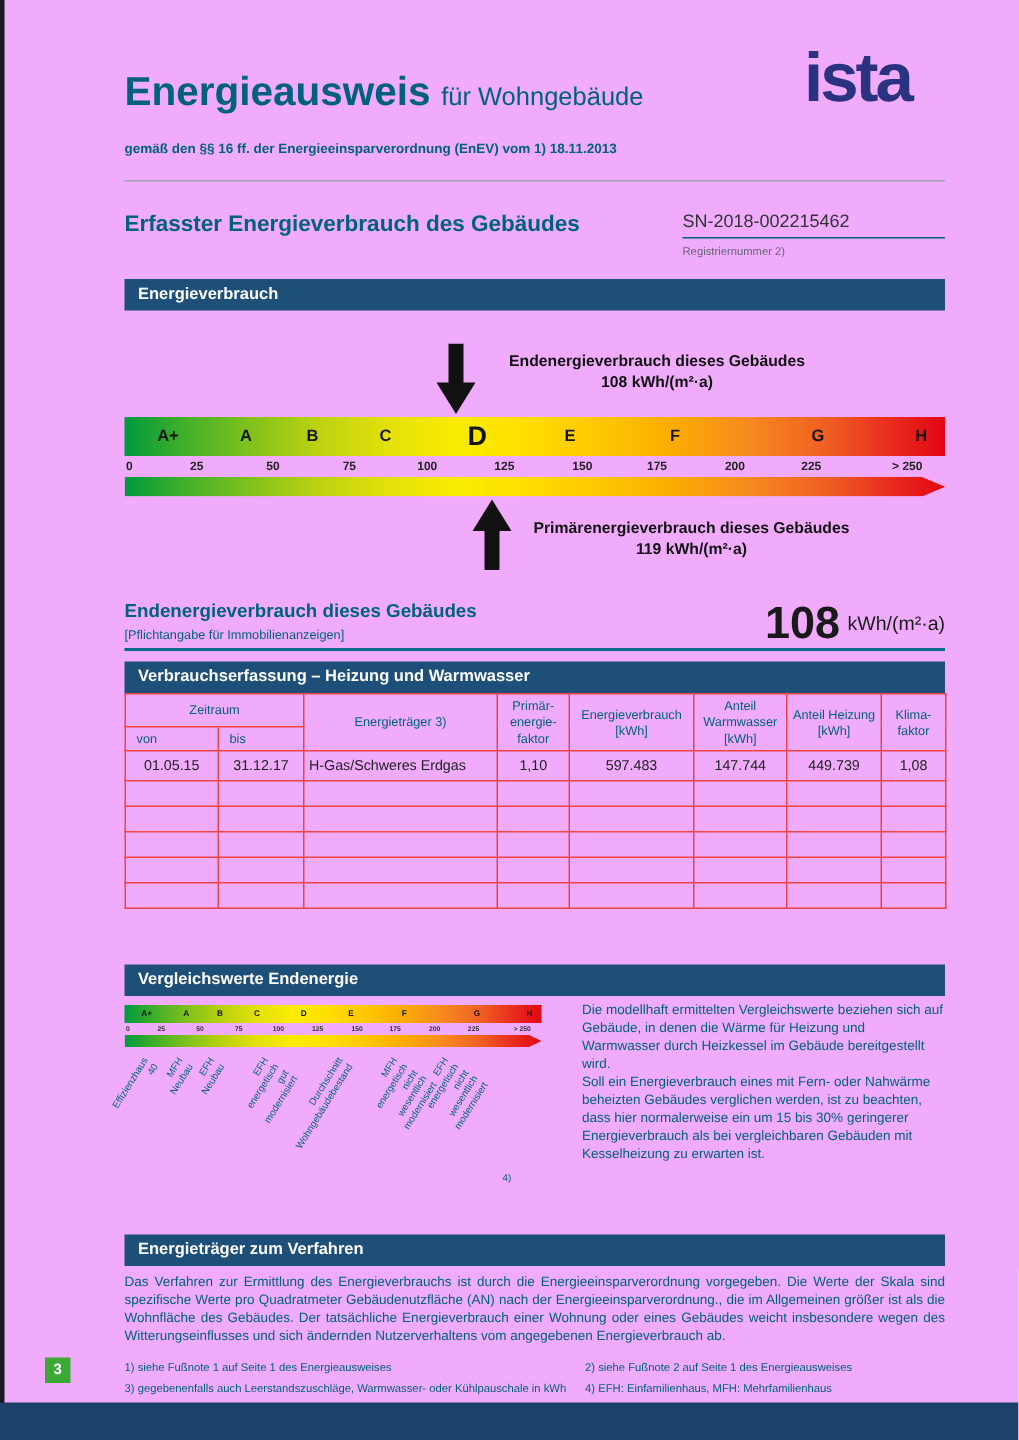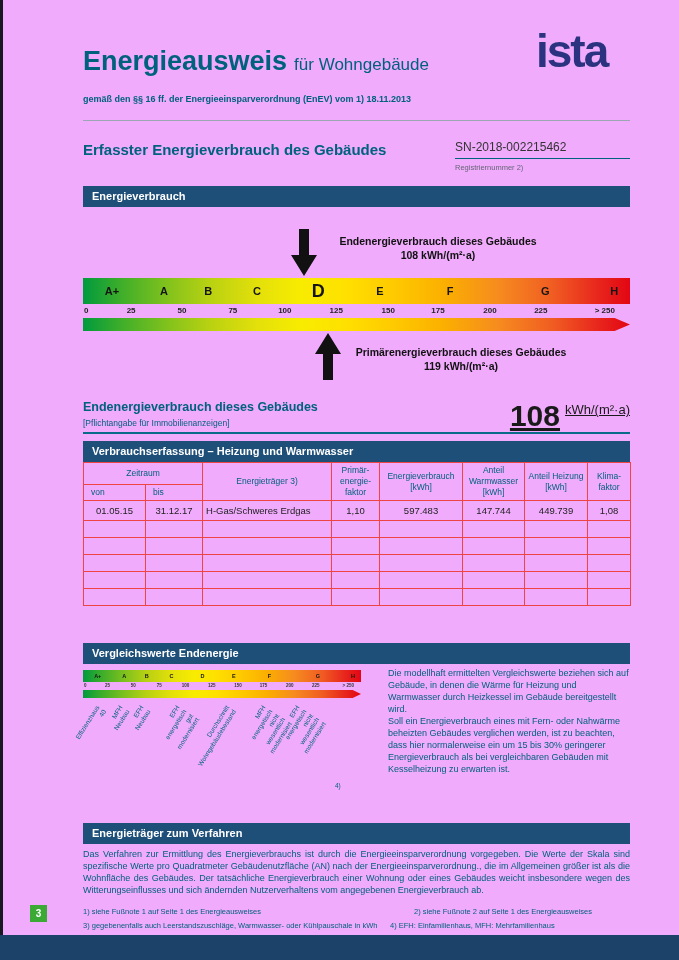--- a/index.html
+++ b/index.html
@@ -43,21 +43,21 @@
   .arrow-down { left:40.4%; top:19px; }
   .arrow-up { left:44.8%; top:123px; }
   .arrow-caption { position:absolute; text-align:center; font-weight:bold; color:#111; font-size:10.5px; line-height:1.35; }
   #end-caption { left:205px; top:24px; width:300px; }
   #primary-caption { left:228px; top:135px; width:300px; }
 
   
   #endenergie { position:absolute; left:83px; top:398px; width:547px; height:36px; border-bottom:2px solid #0a6a8a; }
   #endenergie .ee-head { position:absolute; left:0; top:2px; font-size:12.5px; font-weight:bold; color:#00617f; }
   #endenergie .ee-note { position:absolute; left:0; top:20px; font-size:8.5px; color:#00617f; }
-  #endenergie .ee-value { position:absolute; right:0; bottom:3px; display:flex; align-items:flex-start; gap:5px; color:#1a1a1a;text-decoration:underline; }
+  #endenergie .ee-value { position:absolute; right:0; bottom:3px; display:flex; align-items:center; gap:5px; color:#1a1a1a; }
   #endenergie .ee-value .num { font-size:30px; font-weight:bold; line-height:0.9; }
   #endenergie .ee-value .unit { font-size:13px; }
 
   
   #vtable { position:absolute; left:83px; top:462px; width:547px; border-collapse:collapse; table-layout:fixed; }
   #vtable th, #vtable td { border:1px solid #ef4444; }
   #vtable th { color:#00617f; font-weight:normal; font-size:8.5px; text-align:center; vertical-align:middle; line-height:1.3; padding:2px 1px; }
   #vtable th.lft { text-align:left; padding-left:7px; height:13px; }
   #vtable td { font-size:9.5px; color:#222; text-align:center; height:17px; padding:1px 3px; vertical-align:middle; }
   #vtable tr.data-row td { height:20px; }
@@ -79,21 +79,21 @@
   .vfn { position:absolute; left:252px; top:118px; font-size:6.5px; color:#00617f; }
   .vergleich-text { position:absolute; left:305px; top:4px; width:242px; font-size:9px; color:#00617f; line-height:1.33; }
   .vergleich-text p { margin:0; }
 
   
   .erl-text { position:absolute; left:83px; top:849px; width:547px; font-size:9px; color:#00617f; line-height:1.33; text-align:justify; }
 
   
   .fn { position:absolute; font-size:7.5px; color:#00617f; white-space:nowrap; }
   #fn1 { left:83px;  top:907px; }
-  #fn2 { left:414px; top:907px;text-align:right; }
+  #fn2 { left:390px; top:907px;text-align:right; }
   #fn3 { left:83px;  top:921px; }
   #fn4 { left:390px; top:921px; }
   .page-num { position:absolute; left:30px; top:905px; width:17px; height:17px; background:#3aaa35;
               color:#fff; font-size:10px; font-weight:bold; text-align:center; line-height:17px; }
   .footer-bar { position:absolute; left:0; top:935px; width:679px; height:25px; background:#1d4269; }
 </style>
 </head>
 <body>
 
 <div class="page">

